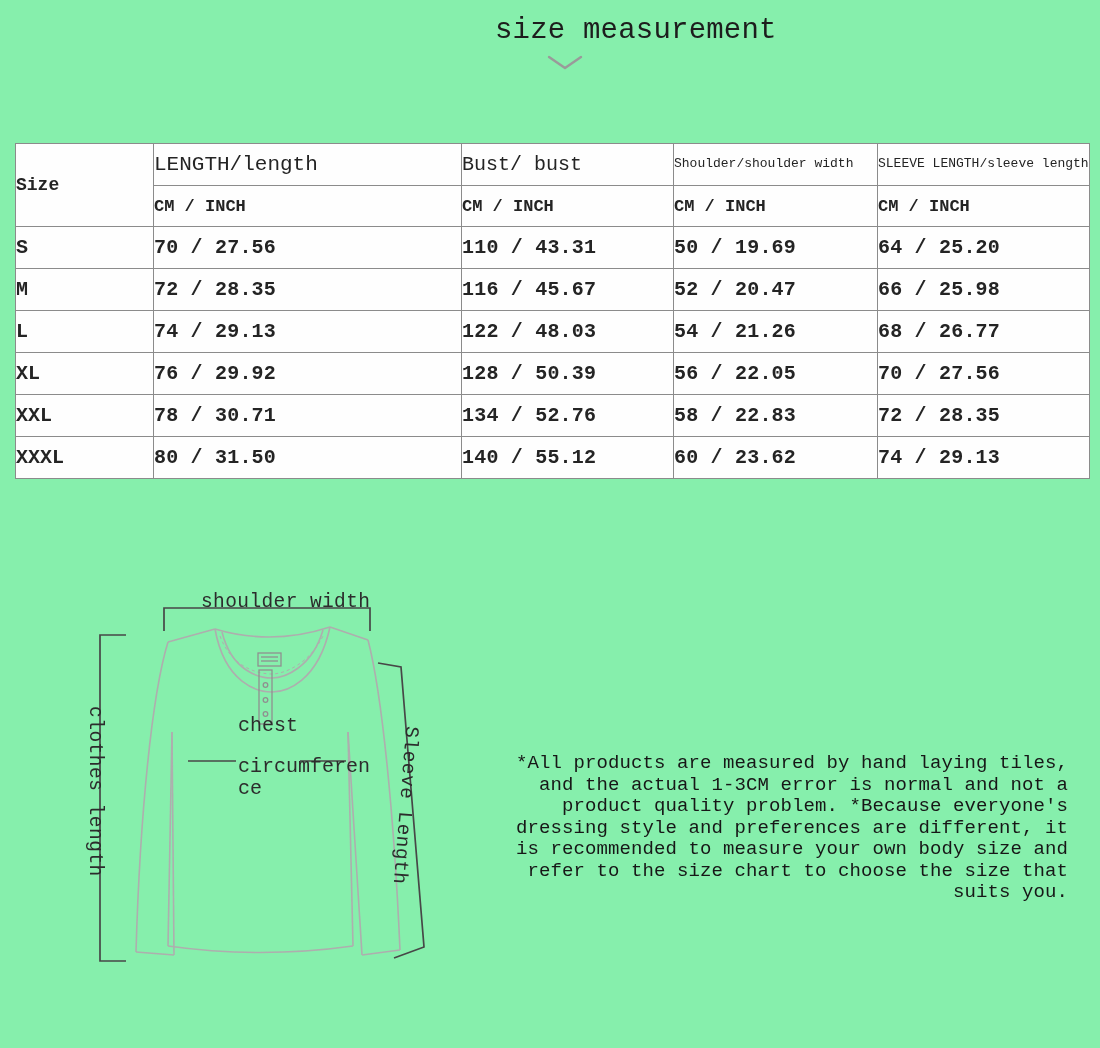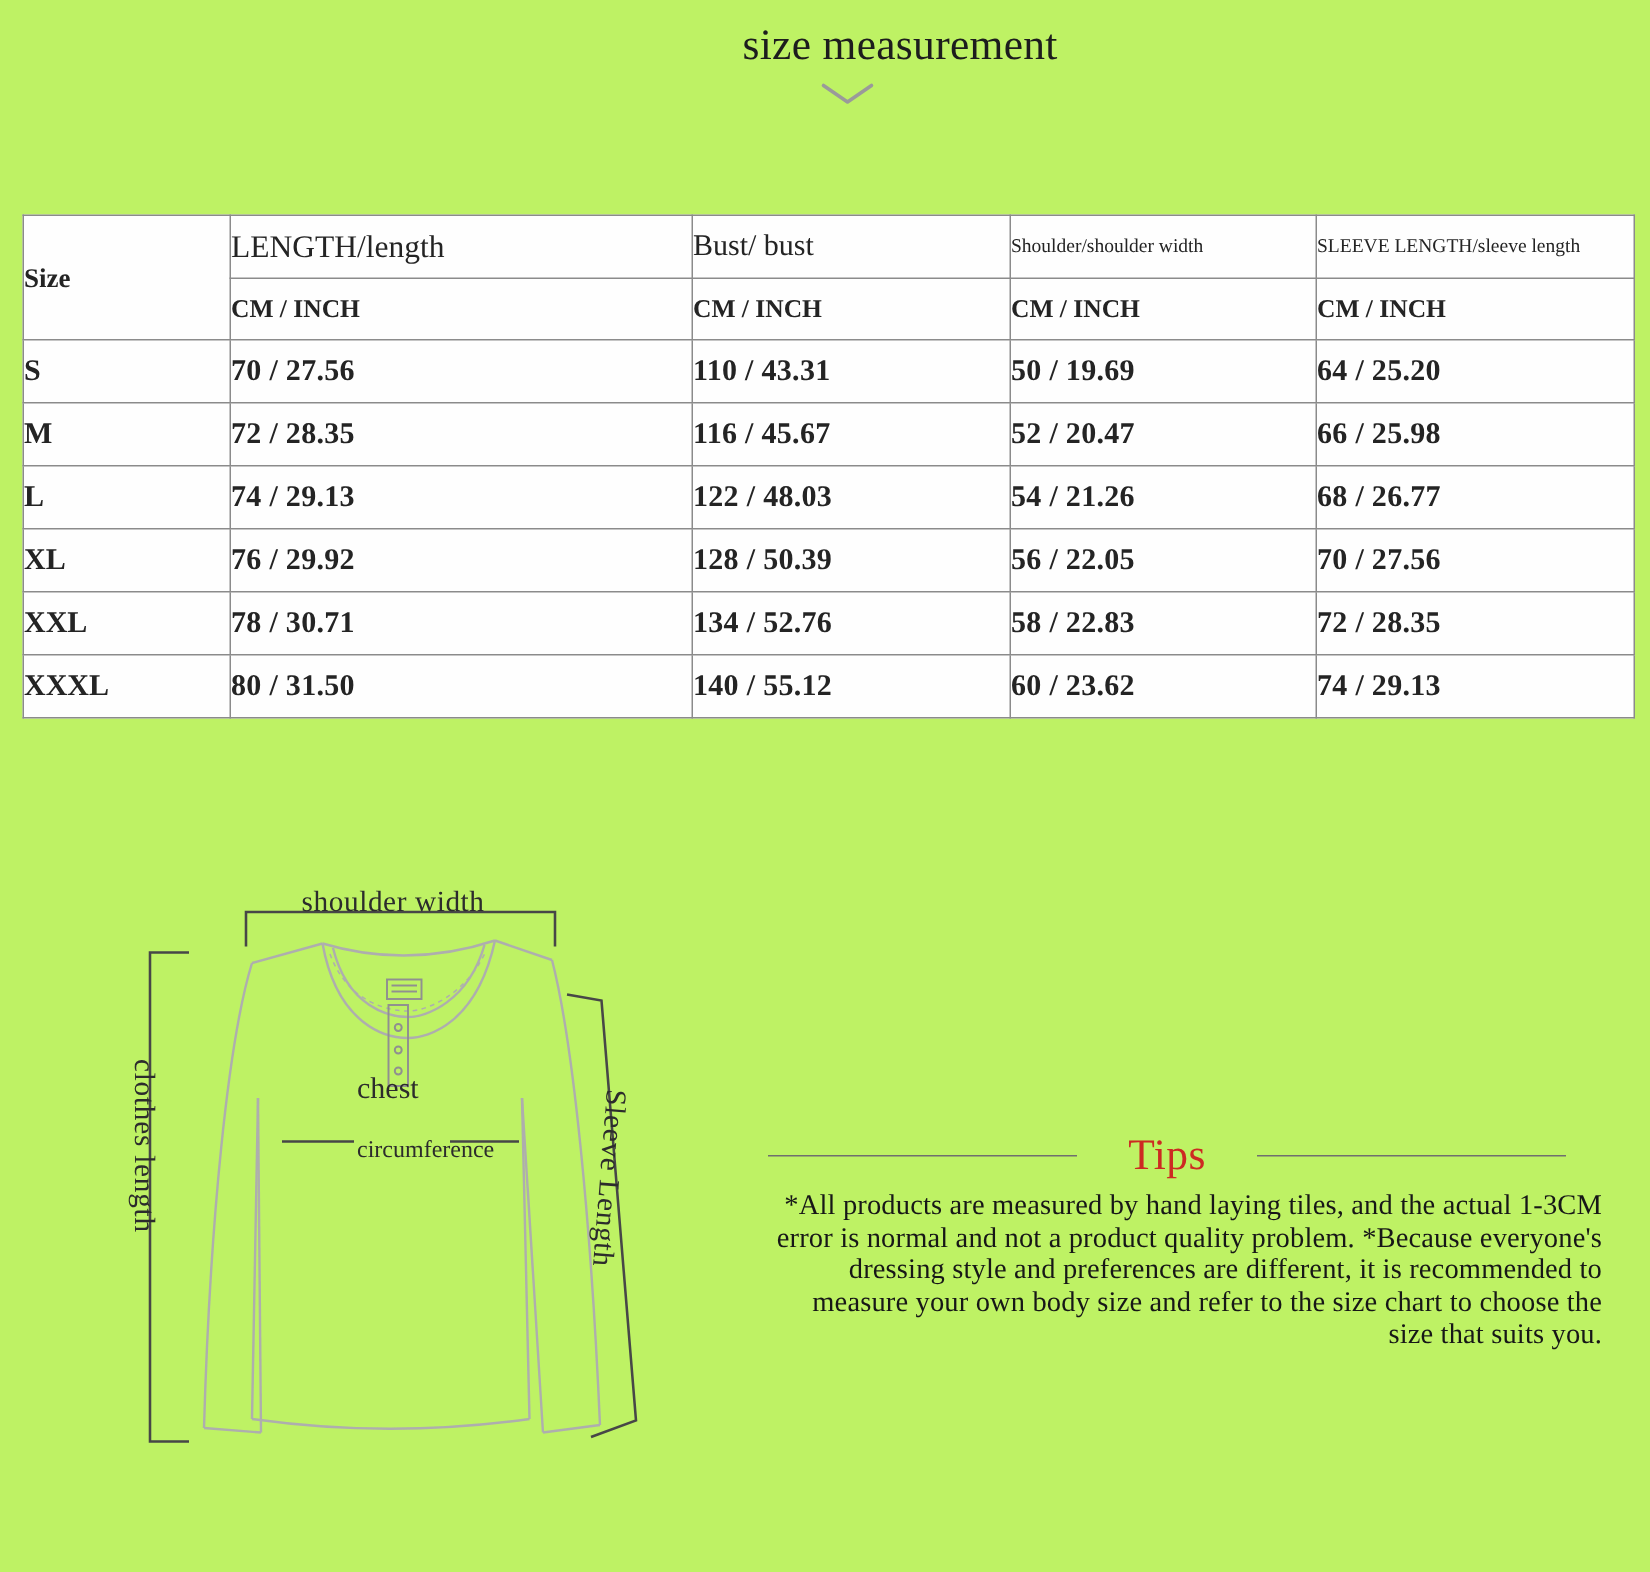--- a/index.html
+++ b/index.html
@@ -1,17 +1,17 @@
 <!DOCTYPE html>
 <html><head>
 <meta charset="utf-8">
 <style>
   html,body{margin:0;padding:0;background:#fdfdfd;}
-  #page{position:relative;width:1100px;height:1048px;background:#bef264;overflow:hidden;
-        font-family:Liberation Serif, serif;color:#222;}
+  #page{position:relative;width:1100px;height:1048px;background:#86efac;overflow:hidden;
+        font-family:Liberation Mono, monospace;color:#222;}
 
   
   .page-title{position:absolute;left:495px;top:14px;font-size:29px;color:#1d1d1d;letter-spacing:.2px;}
   .chevron{position:absolute;left:547px;top:54px;width:36px;height:18px;cursor:pointer;}
 
   
   table.size-table{position:absolute;left:15px;top:143px;width:1074px;border-collapse:collapse;
                    table-layout:fixed;background:#fefefe;}
   table.size-table td{border:1px solid #8b8b8b;text-align:left;vertical-align:middle;
                       padding:0;color:#242424;overflow:hidden;}
@@ -26,21 +26,21 @@
   td.c-size{font-weight:bold;font-size:20px;color:#1c1c1c;}
   td.c-val{font-weight:bold;font-size:20px;color:#1c1c1c;letter-spacing:.2px;}
 
   
   .diagram{position:absolute;left:60px;top:564px;width:440px;height:430px;}
   .diagram svg{position:absolute;left:0;top:0;}
   .dlabel{position:absolute;color:#2c2c2c;font-size:19.5px;line-height:22px;white-space:nowrap;}
   .lbl-shoulder{left:141px;top:27px;letter-spacing:.4px;}
   .lbl-clothes{left:24px;top:142px;writing-mode:vertical-rl;letter-spacing:.5px;}
   .lbl-chest{left:178px;top:151px;font-size:20px;text-align:center;}
-  .lbl-circ{left:178px;top:192px;font-size:16px;width:142px;white-space:normal;word-break:break-all;}
+  .lbl-circ{left:178px;top:192px;font-size:20px;width:142px;white-space:normal;word-break:break-all;}
   .lbl-sleeve{left:334px;top:162px;writing-mode:vertical-rl;transform:rotate(4.5deg);letter-spacing:.5px;}
 
   
   .tips-box{position:absolute;left:512px;top:750px;width:532px;}
   .tips-head{display:flex;align-items:center;height:40px;}
   .tips-line{flex:1;border-top:1.6px solid #6f6f6f;}
   .tips-title{margin:0 34px;font-size:29px;color:#cd2a22;letter-spacing:.3px;}
   .tips-body{margin-top:3px;font-size:19px;line-height:21.5px;color:#171717;letter-spacing:.1px;
              width:556px;text-align:right;}
 </style>
@@ -165,21 +165,16 @@
       </g>
     </svg>
     <div class="dlabel lbl-shoulder">shoulder width</div>
     <div class="dlabel lbl-clothes">clothes length</div>
     <div class="dlabel lbl-chest">chest</div>
     <div class="dlabel lbl-circ">circumference</div>
     <div class="dlabel lbl-sleeve">Sleeve Length</div>
   </div>
 
   <div class="tips-box">
-    <div class="tips-head">
-      <div class="tips-line"></div>
-      <div class="tips-title">Tips</div>
-      <div class="tips-line"></div>
-    </div>
     <div class="tips-body">*All products are measured by hand laying tiles, and the actual 1-3CM error is normal and not a product quality problem. *Because everyone's dressing style and preferences are different, it is recommended to measure your own body size and refer to the size chart to choose the size that suits you.</div>
   </div>
 
 </div>
 
 </body></html>

